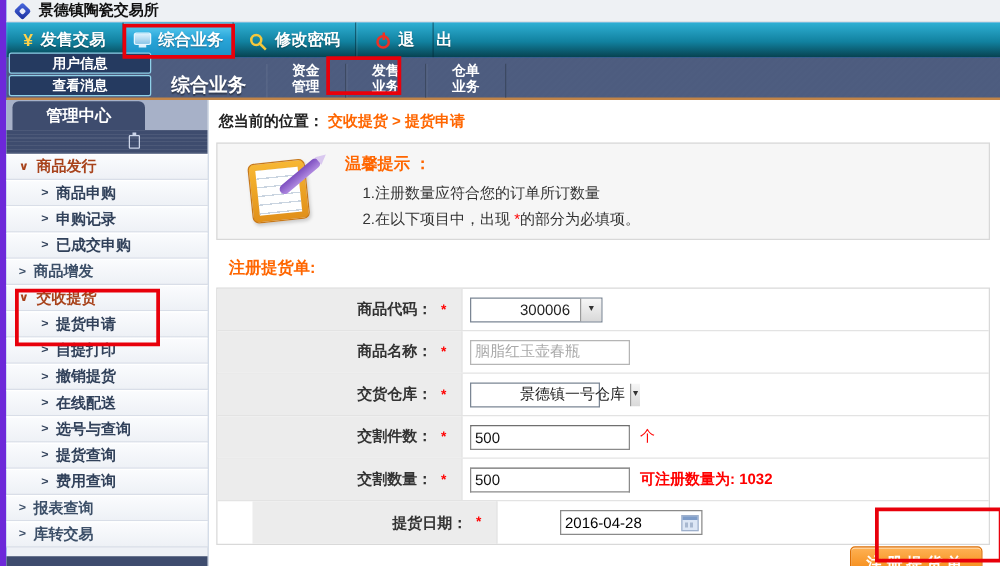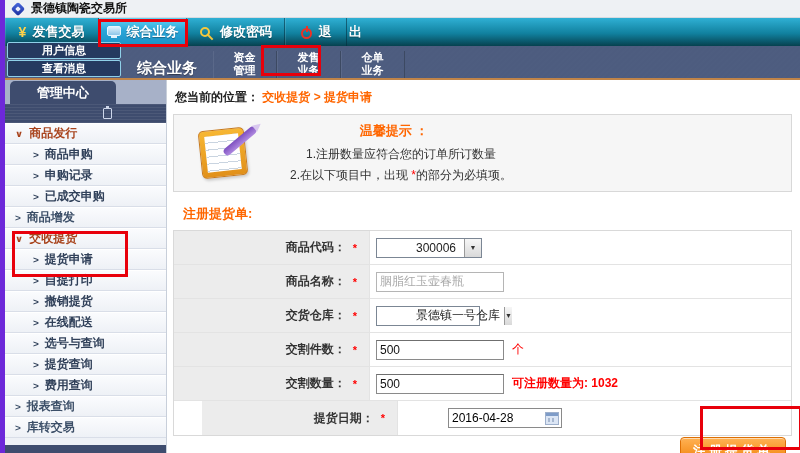--- a/index.html
+++ b/index.html
@@ -74,21 +74,21 @@
   .snav.lvl0{padding-left:10px;color:#3c4f68;}
   .snav.lvl1{padding-left:28px;color:#31415a;}
   .snav.exp{color:#a8431c;}
   .side-bottom{position:absolute;left:0;bottom:0;width:100%;height:8px;background:#3e4c6e;}
   
   .content{flex:1;background:#fff;position:relative;overflow:hidden;}
   .breadcrumb{padding:9px 0 6px 8px;font-size:12px;}
   .bc-prefix{font-weight:bold;color:#222;}
   .bc-path{color:#ff6600;font-weight:bold;}
   .tipbox{margin:2px 8px 0 6px;height:78px;background:#f6f6f6;border:1px solid #d8d8d8;
-          display:flex;align-items:center;text-align:center;}
+          display:flex;align-items:center;}
   .tip-icon{position:relative;width:66px;height:60px;margin:0 16px 0 20px;flex:none;}
   .ti-board{position:absolute;left:6px;top:6px;width:46px;height:48px;
             background:linear-gradient(#f7b733,#e1901a);border:1px solid #c8791a;border-radius:5px;
             transform:rotate(-6deg);box-shadow:1px 2px 3px rgba(0,0,0,.18);}
   .ti-paper{position:absolute;left:12px;top:12px;width:34px;height:36px;background:#fff;
             transform:rotate(-6deg);
             background-image:repeating-linear-gradient(180deg,transparent 0 6px,#c9d4e0 6px 7px);}
   .ti-pen{position:absolute;right:0px;top:14px;width:40px;height:8px;
           background:linear-gradient(#b08ae0,#7d4fc0);border-radius:4px;transform:rotate(140deg);}
   .ti-pen::after{content:'';position:absolute;left:-7px;top:0;border-top:4px solid transparent;

